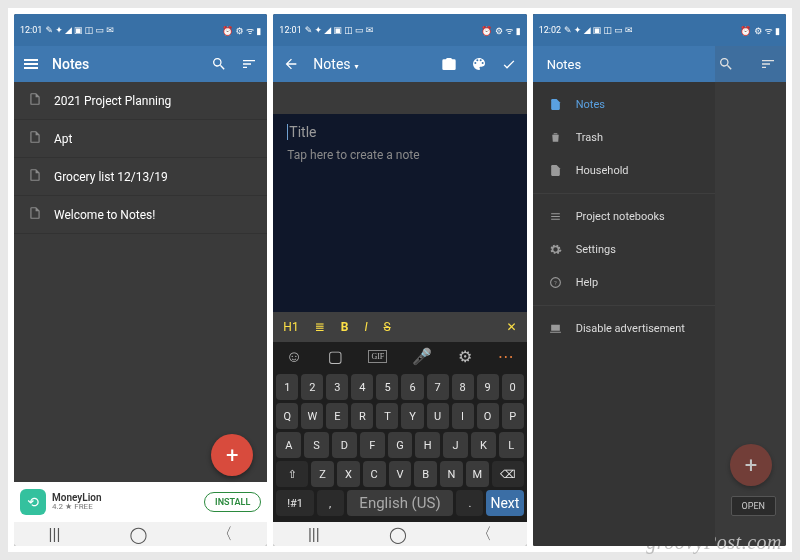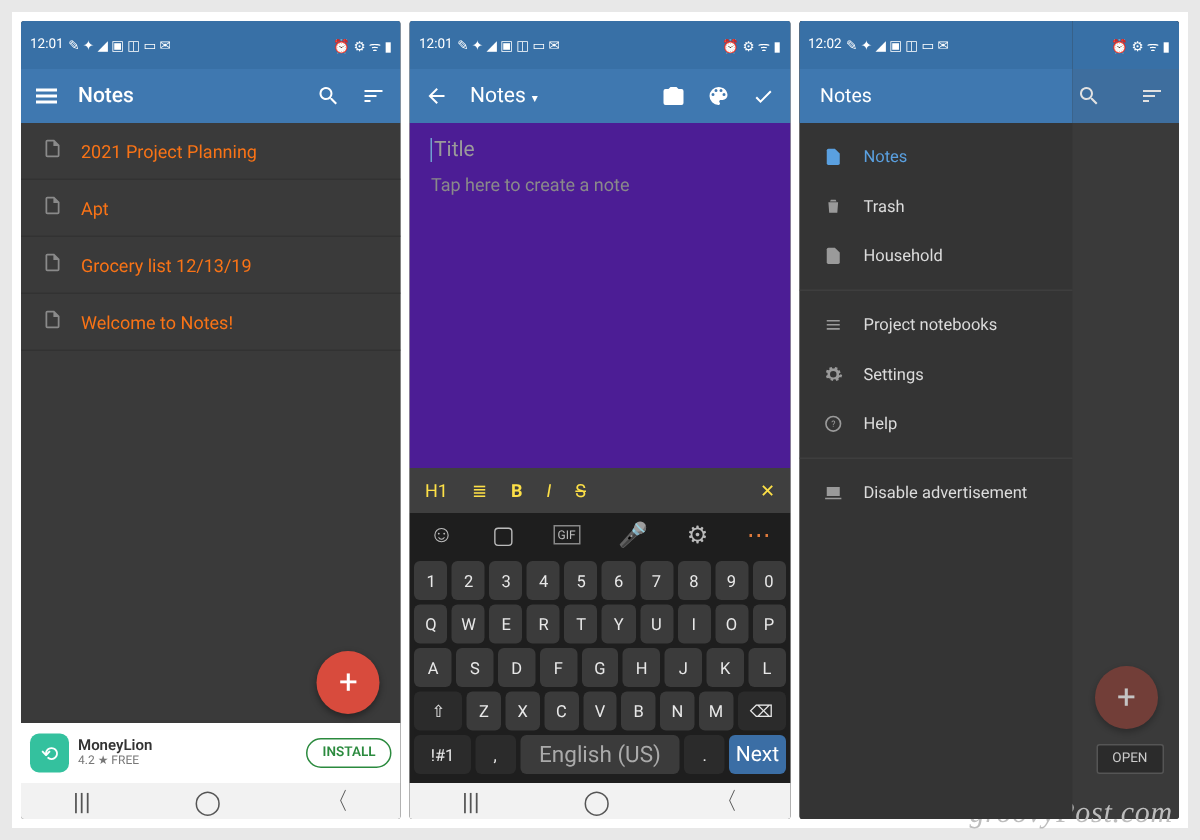--- a/index.html
+++ b/index.html
@@ -44,21 +44,21 @@
     font-size: 14px;
   }
   .app-bar .spacer { flex:1; }
   .app-bar svg { width:16px; height:16px; fill:#fff; }
   .burger { display:flex; flex-direction:column; gap:2px; }
   .burger span { width:14px; height:2px; background:#fff; }
   .note-list { flex:1; background:#3a3a3a; }
   .note-item {
     display:flex; align-items:center; gap:12px;
     padding: 10px 14px;
-    color:#f97316;
+    color:#ffffff;
     font-size:12px;
     border-bottom: 1px solid #323232;
   }
   .note-icon svg { width:14px; height:14px; fill:#8a8a8a; }
   .fab {
     position:absolute; right:14px; bottom:70px;
     width:42px; height:42px; border-radius:50%;
     background:#d84b3d;
     display:flex; align-items:center; justify-content:center;
     color:#fff; font-size:22px;
@@ -73,21 +73,21 @@
   .ad-text { flex:1; line-height:1.1; }
   .ad-text .sub { color:#777; font-size:8px; }
   .ad-btn { background:#fff; border:1px solid #2b8a3e; color:#2b8a3e; font-size:9px; padding:4px 10px; border-radius:10px; font-weight:600;}
   .nav-bar {
     height:24px; background:#f2f2f2;
     display:flex; align-items:center; justify-content:space-around;
     color:#555;
   }
 
   
-  .editor-area { flex:1; background:#4c1d95; padding:10px 14px; color:#9a9a9a; }
+  .editor-area { flex:1; background:#0f172a; padding:10px 14px; color:#9a9a9a;margin-top:32px; }
   .title-input { color:#9a9a9a; font-size:14px; border-left:1px solid #6fa0d0; padding-left:1px; margin-bottom:8px;}
   .body-hint { font-size:12px; color:#8a8a8a; }
   .format-bar { height:30px; background:#3f3f3f; display:flex; align-items:center; padding:0 10px; gap:16px; color:#fde047; font-size:12px;}
   .format-bar .spacer{flex:1;}
   .kb-toolbar { height:28px; background:#1e1e1e; display:flex; align-items:center; justify-content:space-around; color:#bbb;}
   .keyboard { background:#1e1e1e; padding:4px 3px 3px; }
   .krow { display:flex; gap:3px; margin-bottom:3px; justify-content:center;}
   .key {
     flex:1; background:#3b3b3b; color:#e8e8e8;
     font-size:11px; height:26px;
@@ -234,21 +234,21 @@
       <span>≣</span>
       <b>B</b>
       <i>I</i>
       <span style="text-decoration:line-through;">S</span>
       <div class="spacer"></div>
       <span>✕</span>
     </div>
     <div class="kb-toolbar">
       <span>☺</span>
       <span>▢</span>
-      <span style="font-size:8px;border:1px solid #888;padding:1px 2px;">GIF</span>
+      <span style="font-size:8px;border:1px solid #888;padding:1px 2px;font-family:Liberation Serif, serif;">GIF</span>
       <span>🎤</span>
       <span>⚙</span>
       <span style="color:#e07b3c;">⋯</span>
     </div>
     <div class="keyboard">
       <div class="krow" id="krow-num">
           <div class="key">1</div>
           <div class="key">2</div>
           <div class="key">3</div>
           <div class="key">4</div>

